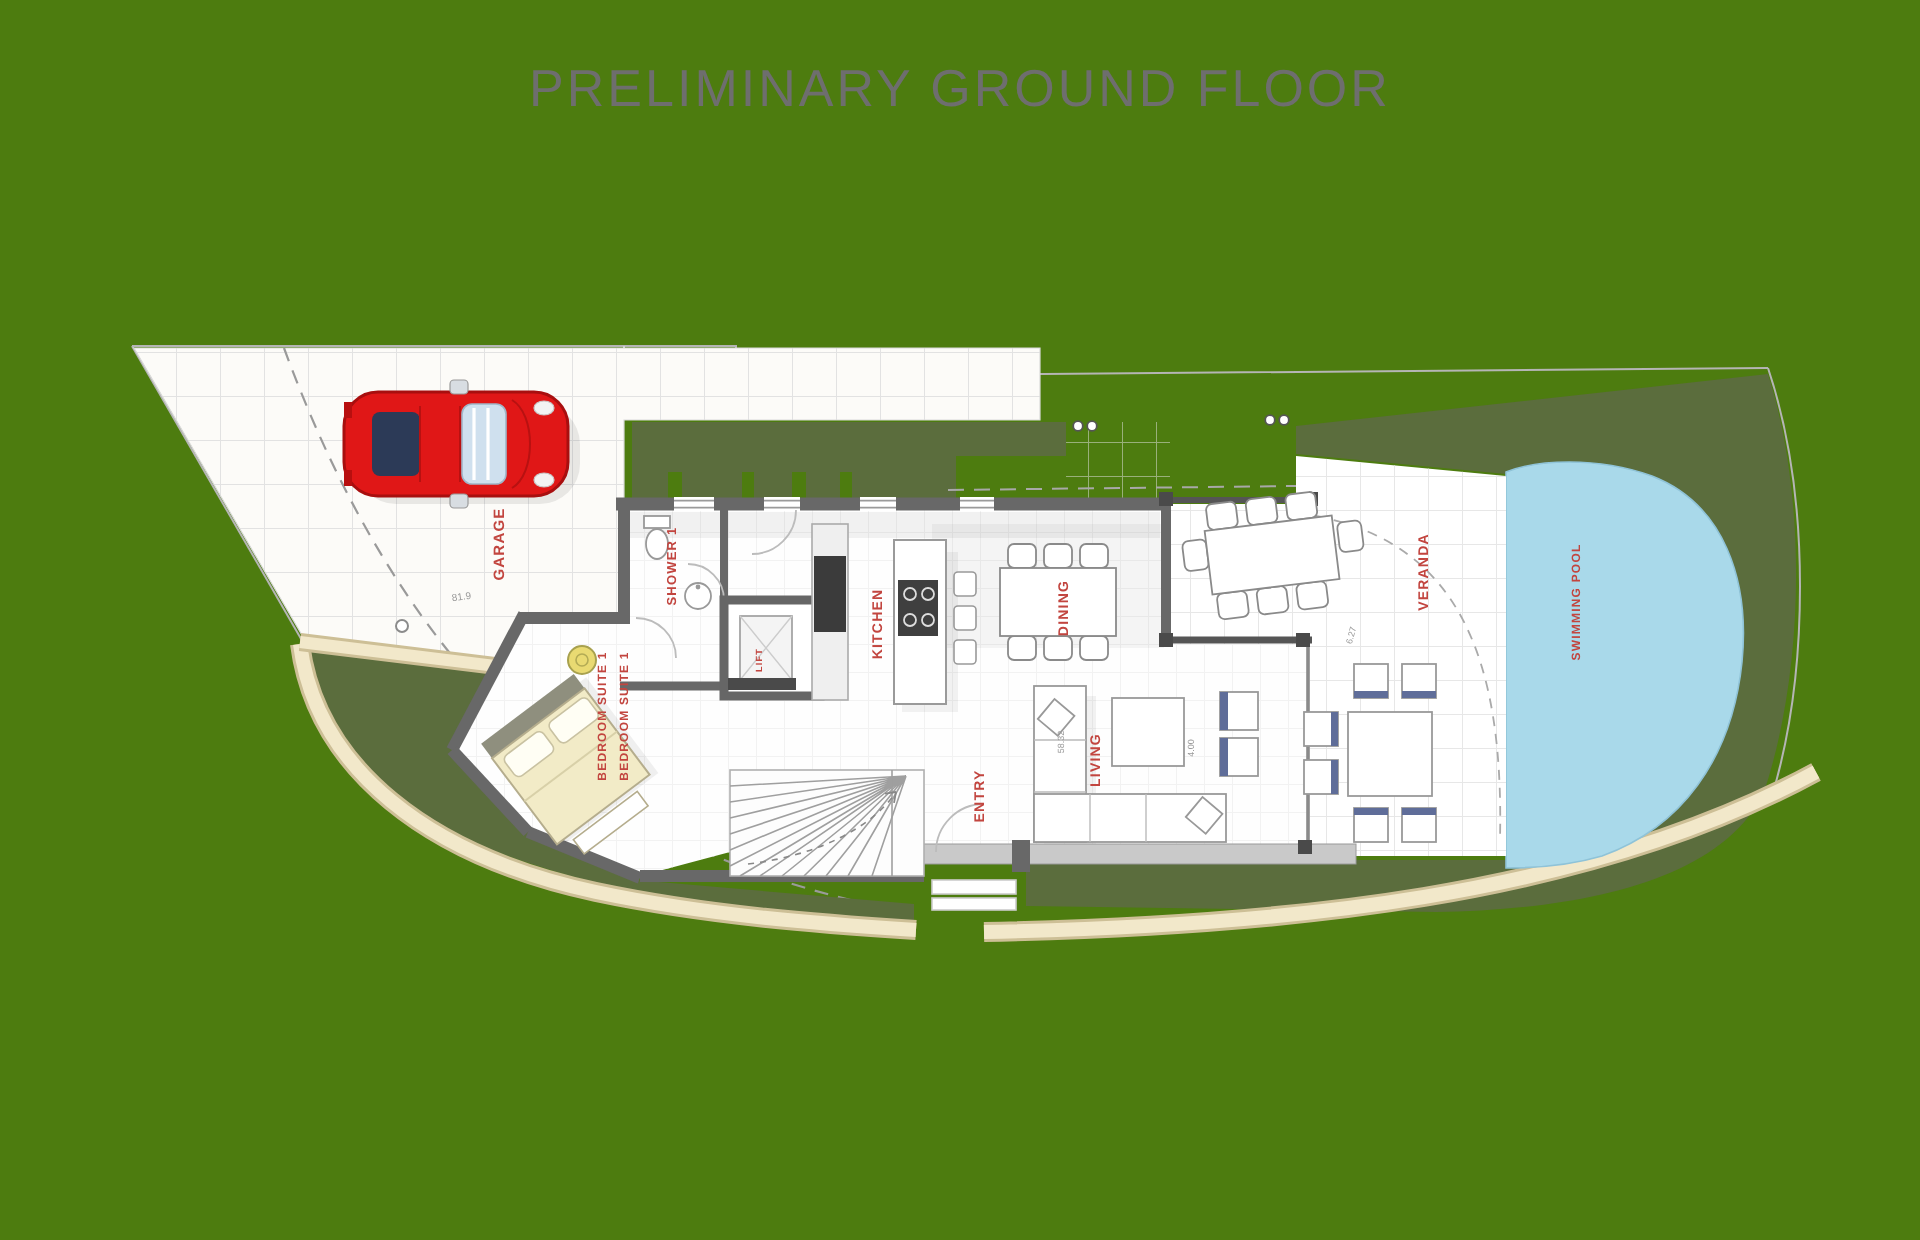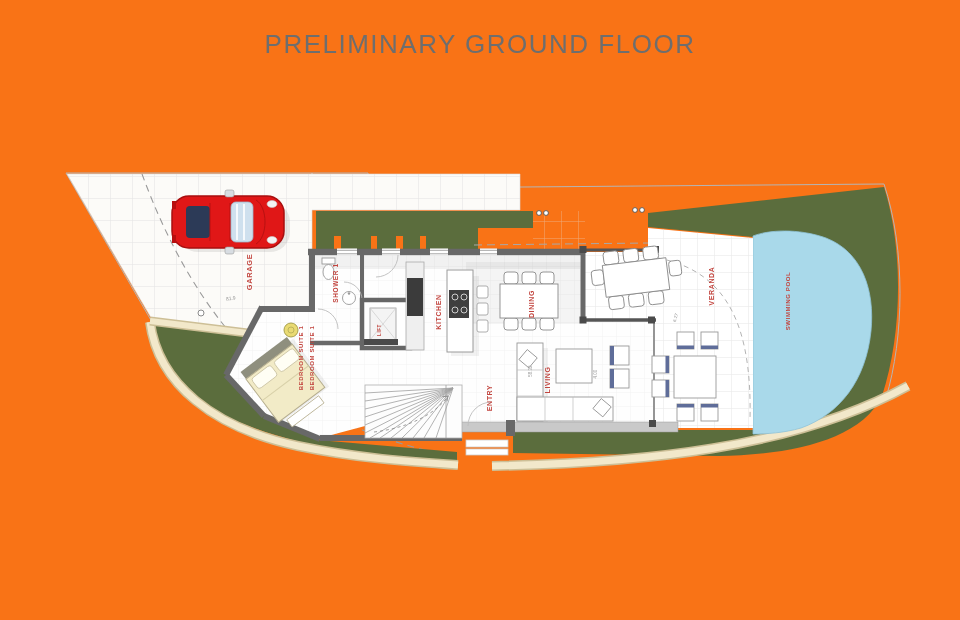--- a/index.html
+++ b/index.html
@@ -1,16 +1,16 @@
 <!DOCTYPE html>
 <html><head>
 <meta charset="utf-8">
 <style>
   html,body{margin:0;padding:0;background:#ffffff;}
-  .page{position:relative;width:960px;height:620px;background:#f97316;overflow:hidden;
+  .page{position:relative;width:960px;height:620px;background:#4d7c0f;overflow:hidden;
         font-family:"Liberation Sans", sans-serif;}
   svg text{font-family:"Liberation Sans", sans-serif;}
   .room-label{fill:#c2453f;letter-spacing:.6px;font-weight:bold;}
   .dim-label{fill:#9a9a9a;}
   .title{fill:#6e6e6e;letter-spacing:1.5px;}
 </style>
 </head>
 <body>
 
 <div class="page">

